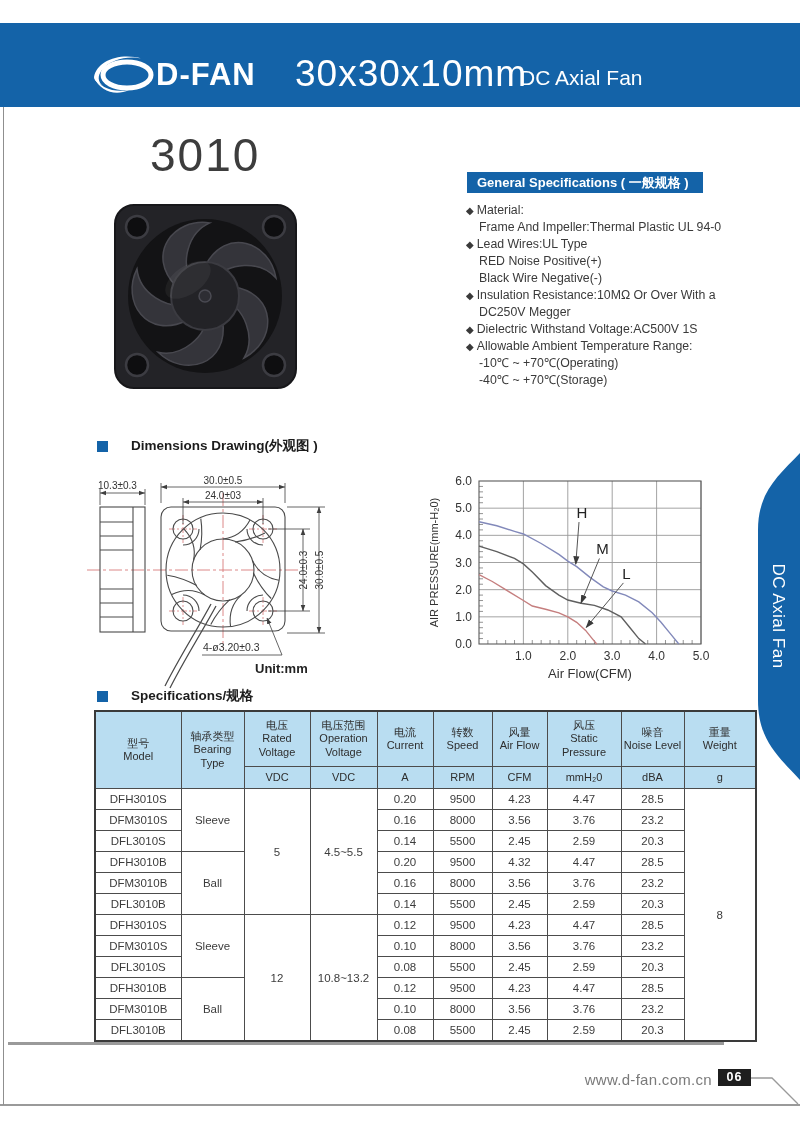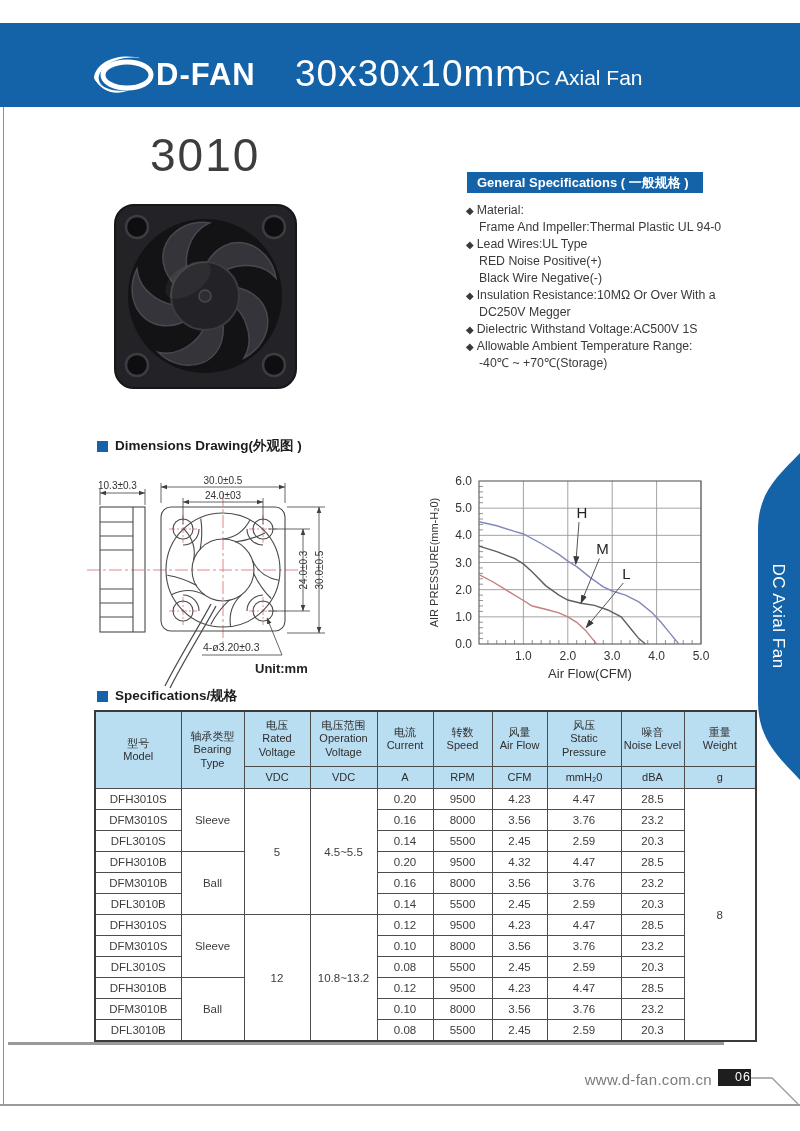--- a/index.html
+++ b/index.html
@@ -15,38 +15,38 @@
   
   .model-no{left:150px;top:128px;font-size:46px;color:#3d3d3d;letter-spacing:2px;}
   
   .gs-bar{left:467px;top:172px;width:236px;height:21px;background:var(--blue);color:#fff;
           font-size:13px;font-weight:bold;line-height:21px;padding-left:10px;box-sizing:border-box;}
   .gs-list{left:466px;top:202px;width:290px;font-size:12.3px;color:#3a3a3a;}
   .gs-list div{line-height:17px;white-space:nowrap;}
   .gs-list .nb{padding-left:13px;}
   .gs-list .diam{font-size:10px;margin-right:3px;}
   
-  .sect{display:flex;align-items:center;gap:7px;font-size:13.5px;font-weight:bold;color:#1c1c1c;justify-content:flex-end;}
+  .sect{display:flex;align-items:center;gap:23px;font-size:13.5px;font-weight:bold;color:#1c1c1c;justify-content:flex-end;}
   .sq{width:11px;height:11px;background:var(--blue);flex:0 0 auto;}
   
   table.spec{border-collapse:collapse;table-layout:fixed;width:661px;}
   table.spec th,table.spec td{border:1px solid #4c4c4c;text-align:center;vertical-align:middle;
       font-weight:normal;padding:0;}
   table.spec{border:2px solid #3a3a3a;}
   table.spec th{background:var(--thead);font-size:11px;color:#2e2e2e;white-space:pre-line;line-height:13.5px;}
   table.spec td{font-size:11.5px;color:#3c3c3c;height:20px;}
   .hrow1 th{height:54px;}
   .hrow2 th{height:21px;}
   
   .rule-top{left:8px;top:1042px;width:716px;height:3px;background:#9a9a9a;}
   .rule-bottom{left:0px;top:1104px;width:800px;height:1.5px;background:#9a9a9a;}
   .left-border{left:3px;top:107px;width:1px;height:998px;background:#8f8f8f;}
   .site{left:540px;top:1071px;width:172px;text-align:right;font-size:15px;color:#7a7a7a;letter-spacing:.3px;}
   .pageno{left:718px;top:1069px;width:33px;height:17px;background:#1e1e1e;color:#fff;
-          font-size:12.5px;font-weight:normal;text-align:right;line-height:17px;letter-spacing:1px;}
+          font-size:12.5px;font-weight:bold;text-align:center;line-height:17px;letter-spacing:1px;}
   svg text{font-family:"Liberation Sans",sans-serif;}
 </style>
 </head>
 <body>
 
 <div class="page">
 
   <div class="abs topbar">
     <svg class="abs" style="left:92px;top:29px" width="64" height="44" viewBox="0 0 64 44">
       <ellipse cx="35" cy="23" rx="24" ry="13" fill="none" stroke="#fff" stroke-width="5"></ellipse>
@@ -83,20 +83,21 @@
   <div class="abs gs-list" id="gs-list">
       <div><span class="diam">◆</span>Material:</div>
       <div class="nb">Frame And Impeller:Thermal Plastic UL 94-0</div>
       <div><span class="diam">◆</span>Lead Wires:UL Type</div>
       <div class="nb">RED Noise Positive(+)</div>
       <div class="nb">Black Wire Negative(-)</div>
       <div><span class="diam">◆</span>Insulation Resistance:10MΩ Or Over With a</div>
       <div class="nb">DC250V Megger</div>
       <div><span class="diam">◆</span>Dielectric Withstand Voltage:AC500V 1S</div>
       <div><span class="diam">◆</span>Allowable Ambient Temperature Range:</div>
+      <div class="nb">-10℃ ~ +70℃(Operating)</div>
       <div class="nb">-40℃ ~ +70℃(Storage)</div>
     </div>
 
   <div class="abs sect" style="left:97px;top:437px">
     <span class="sq"></span>
     <span>Dimensions Drawing(外观图 )</span>
   </div>
 
   <svg class="abs" style="left:85px;top:458px" width="330" height="250" viewBox="0 0 330 250">
     <defs>

